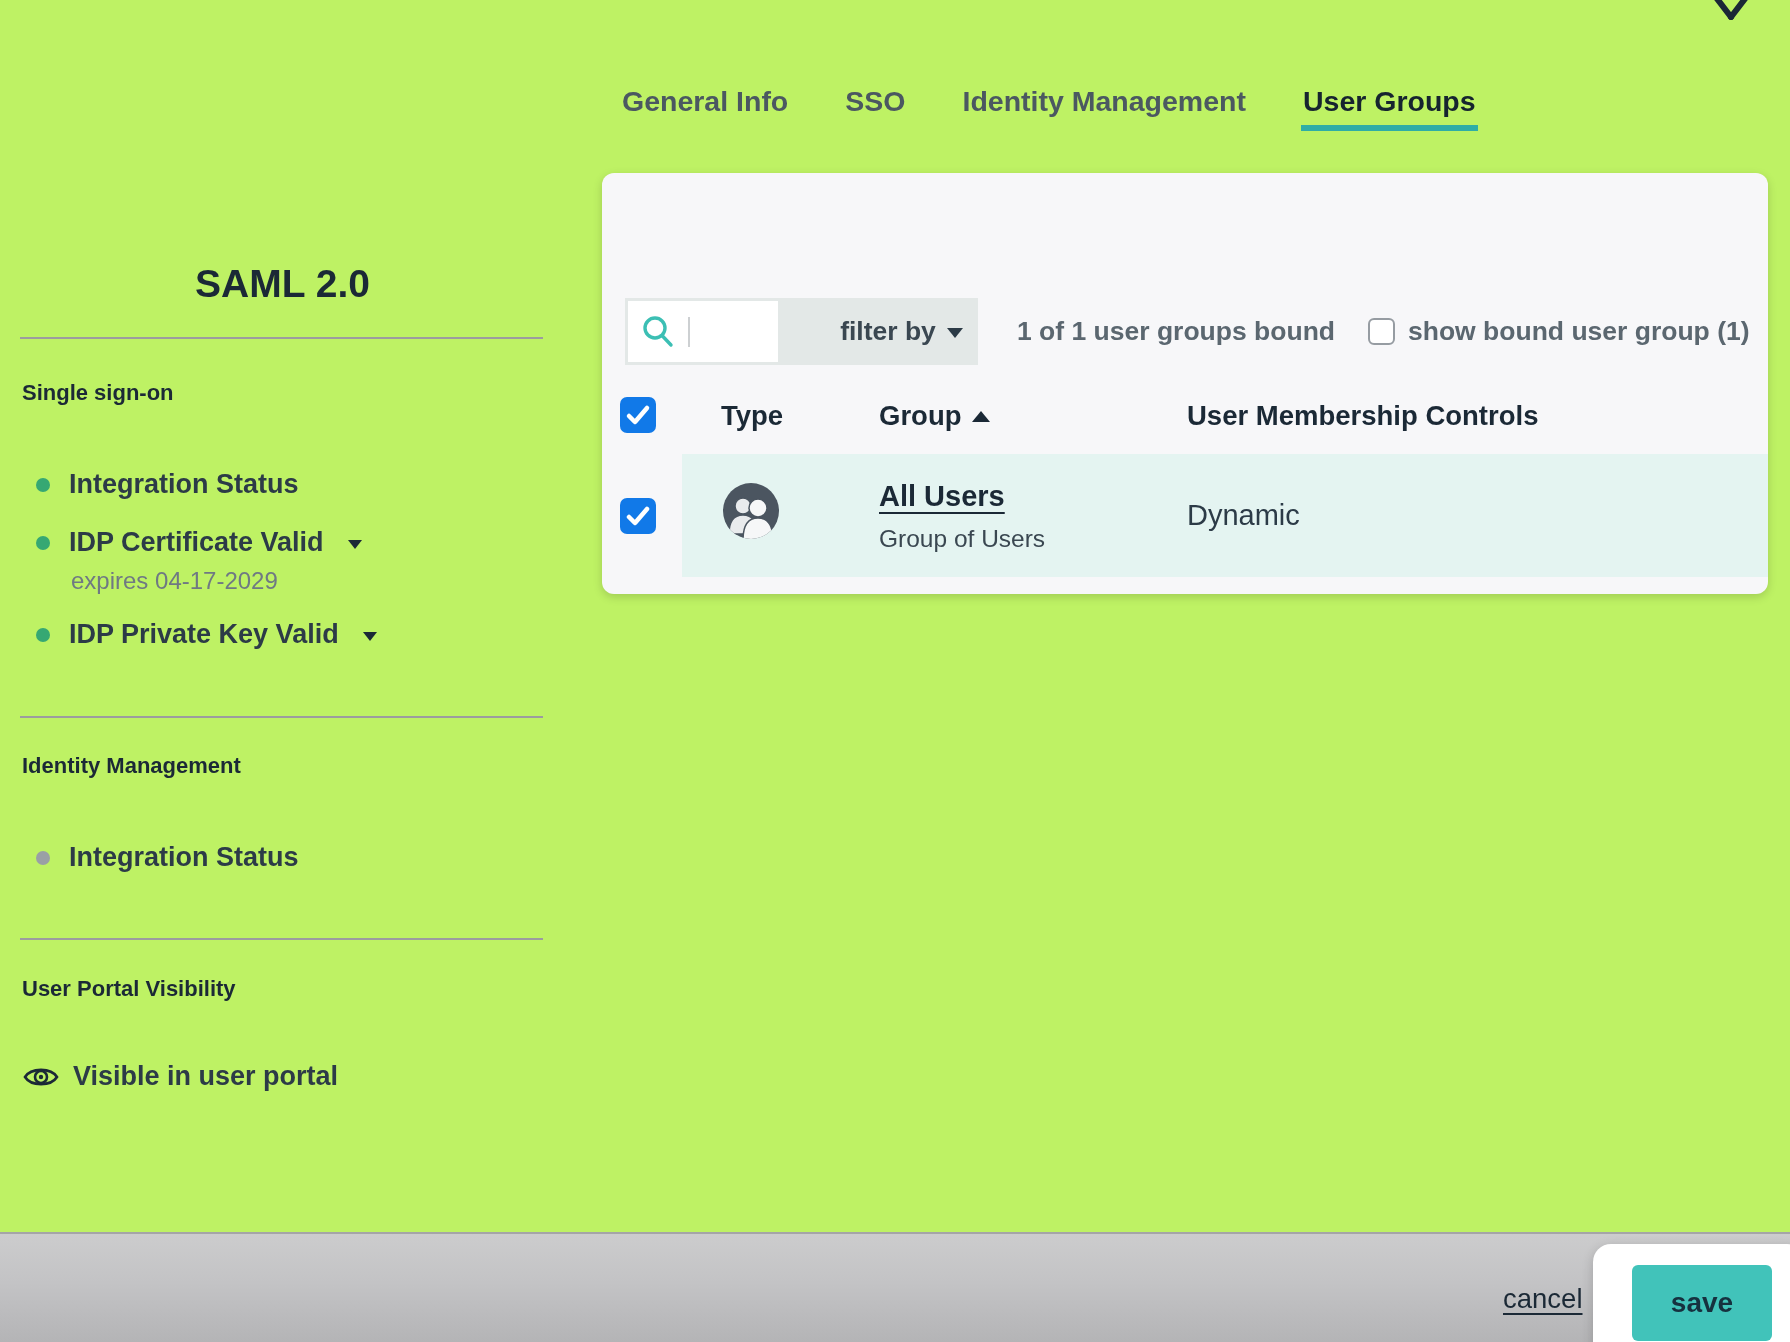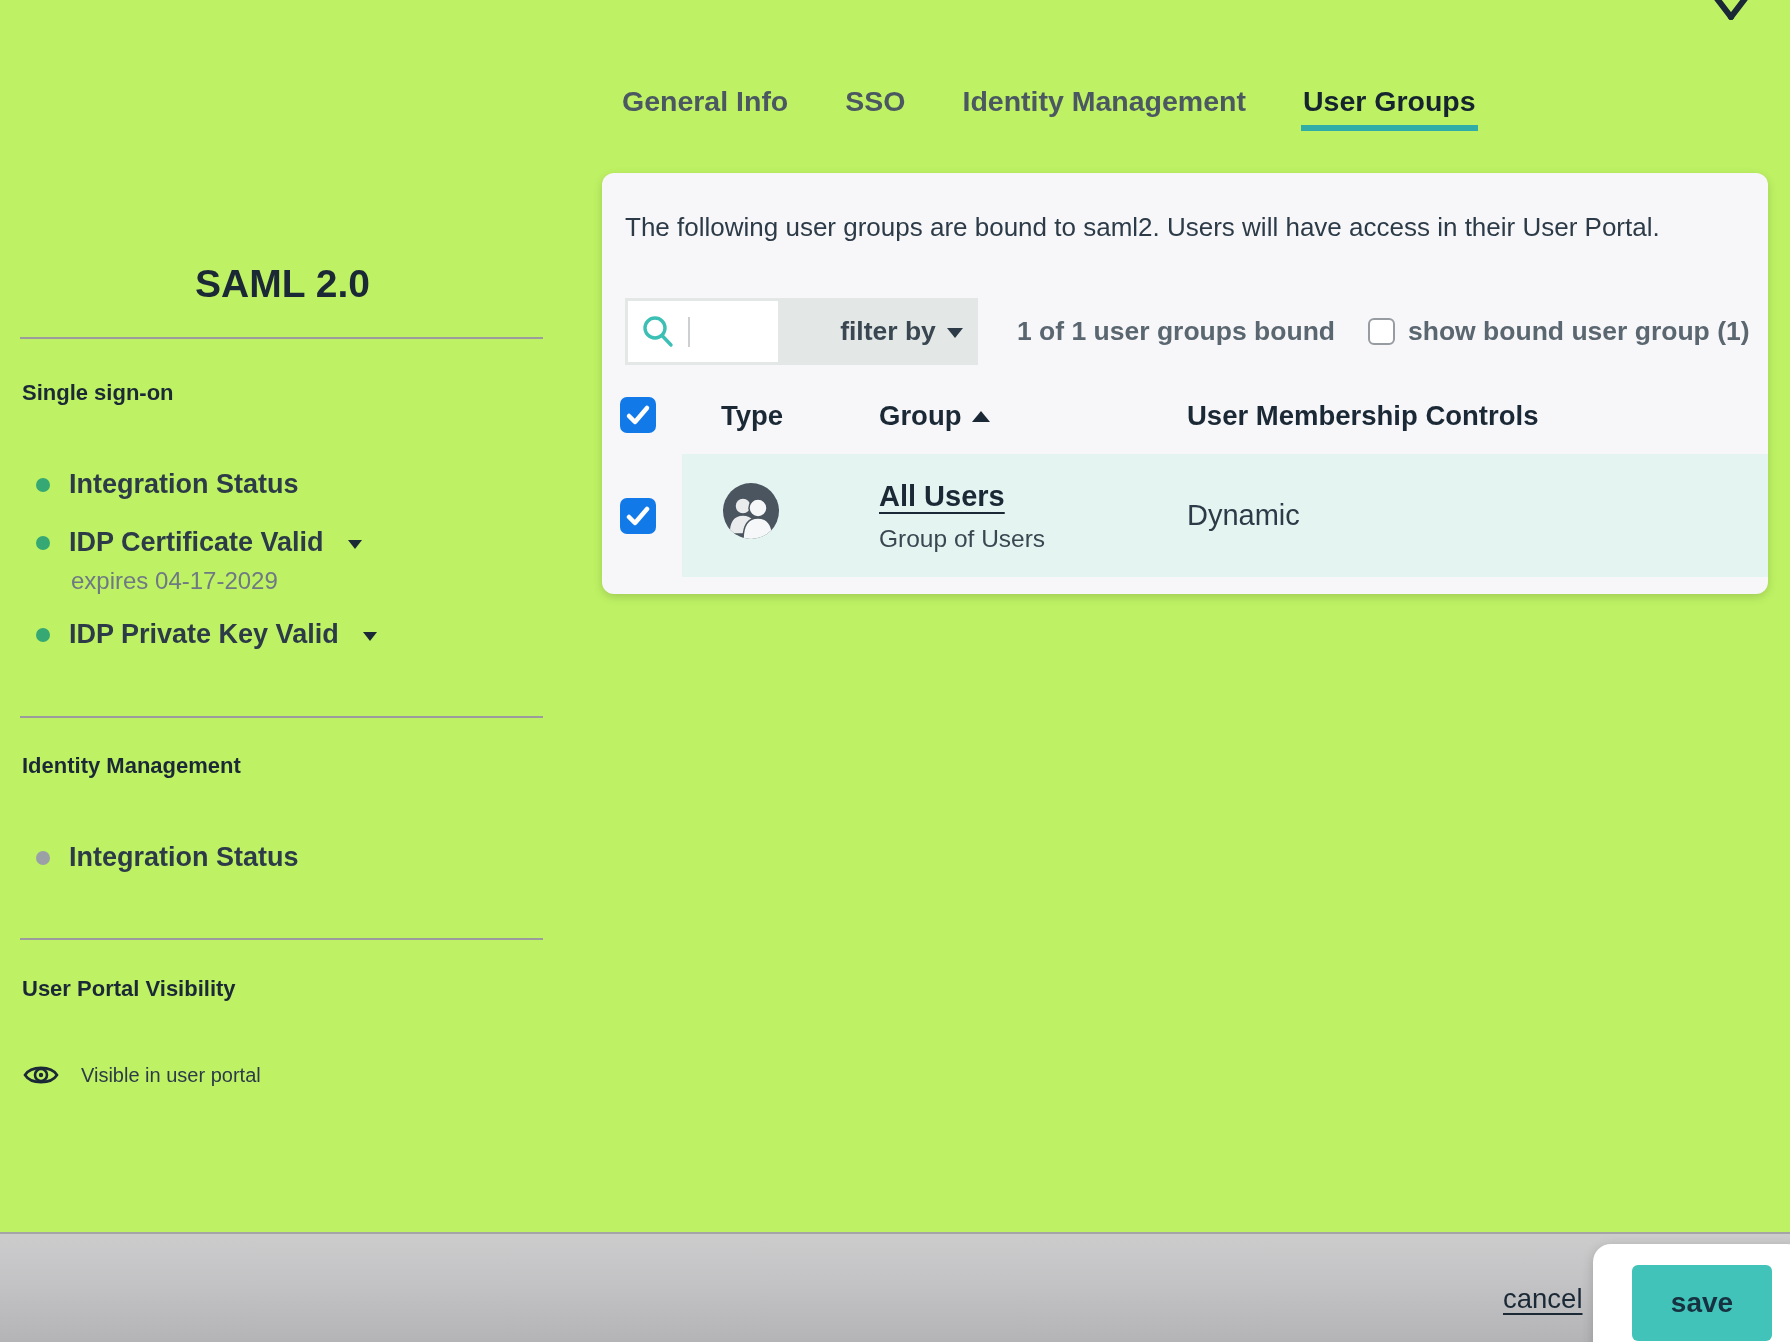--- a/index.html
+++ b/index.html
@@ -28,22 +28,22 @@
   .side-h { position:absolute; left:22px; font-size:22px; font-weight:700; color:#1b2936; }
   .side-item { position:absolute; left:36px; display:flex; align-items:center; gap:19px;
          font-size:27px; font-weight:700; color:#2c3b47; }
   .dot { width:14px; height:14px; border-radius:50%; flex:0 0 auto; }
   .dot--green { background:#36a873; }
   .dot--gray  { background:#9aa0a5; }
   .caret-down { width:0; height:0; border-left:8px solid transparent; border-right:8px solid transparent;
          border-top:10px solid #1b2936; margin-left:5px; margin-top:4px; }
   .caret-down--sm { border-left-width:7px; border-right-width:7px; border-top-width:9px; }
   .side-sub { position:absolute; left:71px; top:567px; font-size:24px; font-weight:400; color:#6f7983; }
-  .eye-item { position:absolute; left:22px; top:1061px; display:flex; align-items:center; gap:21px;
-         font-size:20px; font-weight:400; color:#2c3b47; }
+  .eye-item { position:absolute; left:22px; top:1061px; display:flex; align-items:center; gap:13px;
+         font-size:27px; font-weight:700; color:#2c3b47; }
   
   .card { position:absolute; left:602px; top:173px; width:1166px; height:421px;
          background:#f7f7f9; border-radius:12px; box-shadow:0 3px 10px rgba(0,0,0,.16); }
   .desc { position:absolute; left:23px; top:39px; font-size:26px; color:#2c3b47; }
   .search-wrap { position:absolute; left:23px; top:125px; width:353px; height:67px;
          background:#e3e8e7; display:flex;gap:44px; }
   .search-box { margin:3px; width:150px; background:#ffffff; display:flex; align-items:center; }
   .search-box svg { margin-left:13px; flex:0 0 auto; }
   .text-cursor { width:2px; height:30px; background:#cdd0d2; margin-left:13px; flex:0 0 auto; }
   .search-input { flex:1; min-width:0; border:none; outline:none; background:transparent;
@@ -144,21 +144,20 @@
     <svg width="38" height="28" viewBox="0 0 38 28">
       <path d="M3 14 C9 4.5 29 4.5 35 14 C29 23.5 9 23.5 3 14 Z" fill="none" stroke="#1b2936" stroke-width="2.6"></path>
       <circle cx="19" cy="14" r="6" fill="none" stroke="#1b2936" stroke-width="2.6"></circle>
       <circle cx="19" cy="14" r="2.2" fill="#1b2936"></circle>
     </svg>
     <span>Visible in user portal</span>
   </div>
 
   <div class="card">
 
-    <div class="desc">The following user groups are bound to saml2. Users will have access in their User Portal.</div>
 
     <div class="search-wrap">
       <div class="search-box">
         <svg width="34" height="34" viewBox="0 0 34 34">
           <circle cx="14" cy="13" r="10" fill="none" stroke="#3cbfb4" stroke-width="3.4"></circle>
           <line x1="21.5" y1="21" x2="30" y2="30" stroke="#3cbfb4" stroke-width="3.4" stroke-linecap="round"></line>
         </svg>
         <span class="text-cursor"></span>
         <input class="search-input" value="" style="">
       </div>

